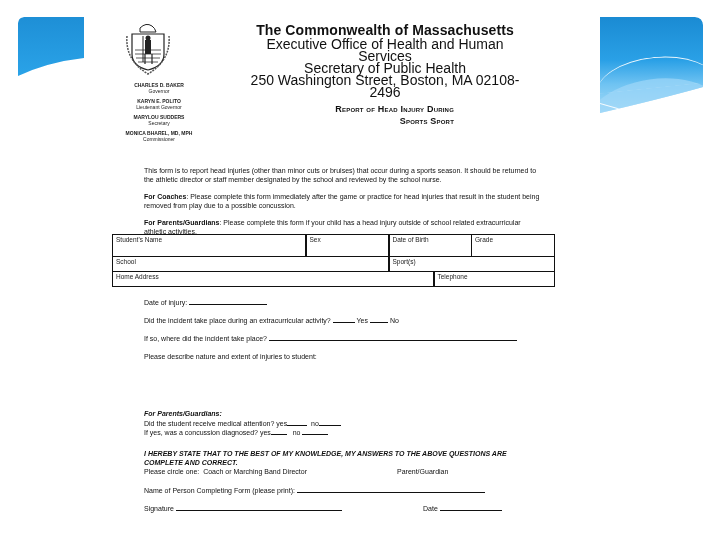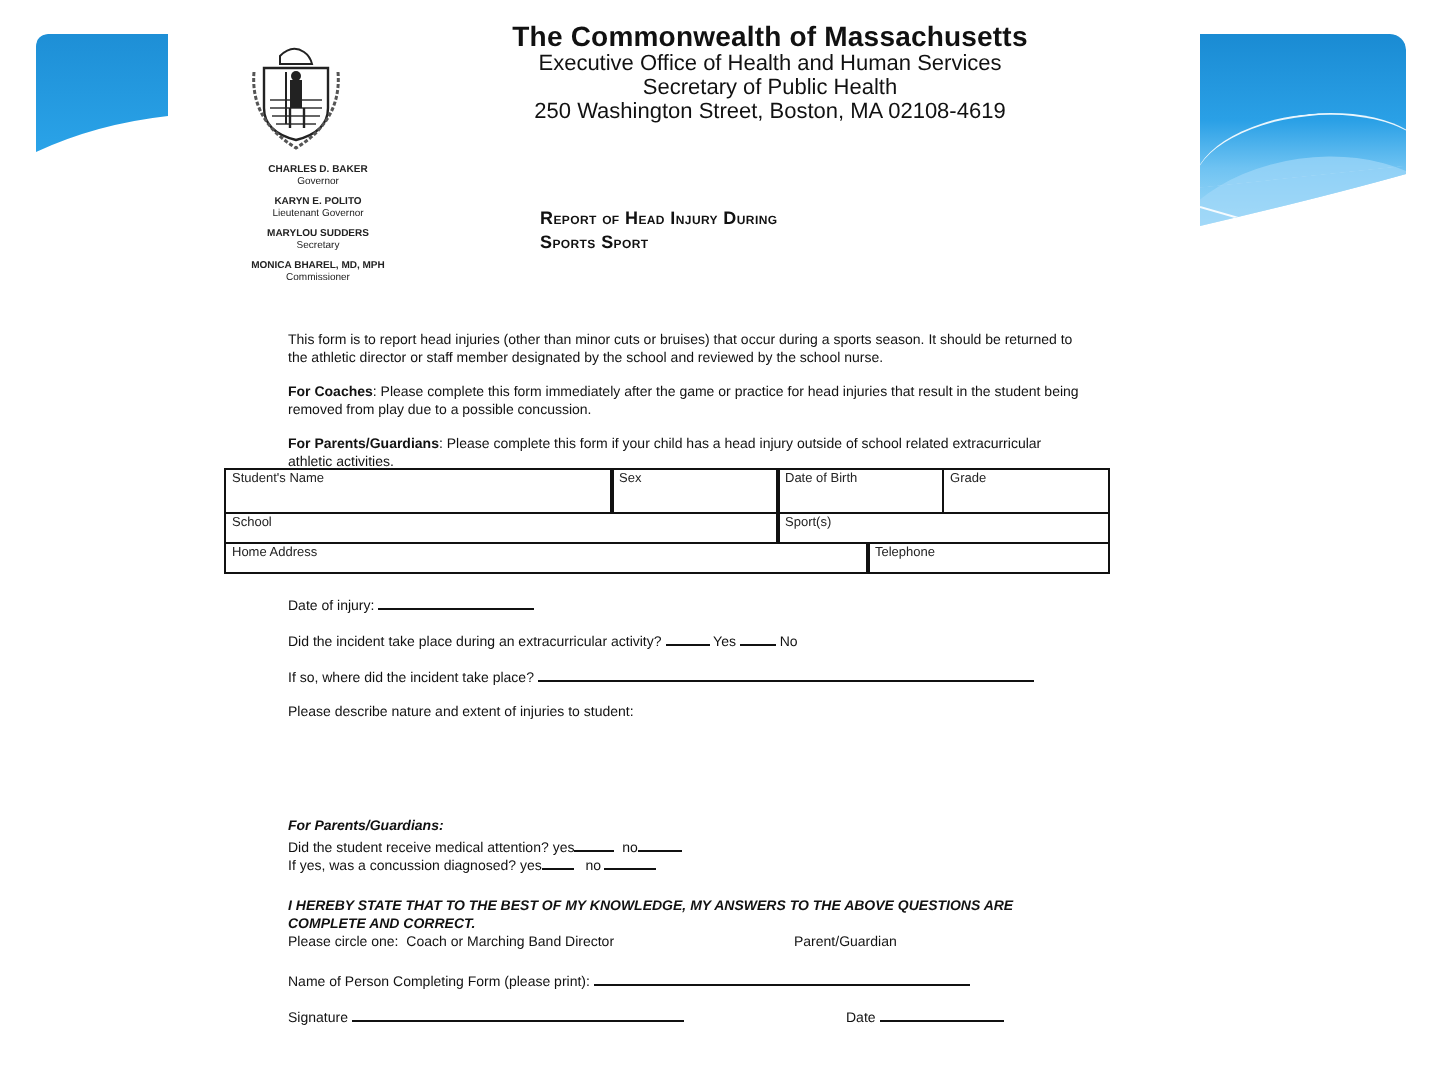--- a/index.html
+++ b/index.html
@@ -41,34 +41,34 @@
       transform: rotate(16deg); transform-origin: left;
     }
 
     
     .doc { position: absolute; left: 100px; top: 10px; width: 470px; height: 525px; }
 
     .seal {
       position: absolute; left: 22px; top: 10px; width: 52px; height: 56px;
     }
     .header-block {
-      position: absolute; left: 150px; top: 0; width: 270px; text-align: center;
+      position: absolute; left: 150px; top: 12px; width: 270px; text-align: center;
     }
     .header-title { font-size: 14px; font-weight: bold; line-height: 16px; letter-spacing: 0.1px; }
-    .header-line { font-size: 11px; line-height: 12px; }
+    .header-line { font-size: 14px; line-height: 12px; }
 
     .officials {
       position: absolute; left: 0; top: 72px; width: 118px; text-align: center;
       font-size: 5px; line-height: 6px; color: #222;
     }
     .official { margin-bottom: 4px; }
     .official .nm { font-weight: bold; }
 
     .report-title {
-      position: absolute; left: 170px; top: 93px; width: 200px; text-align: left;
+      position: absolute; left: 154px; top: 93px; width: 200px; text-align: right;
       font-size: 9px; font-weight: bold; line-height: 12px; font-variant: small-caps;
       letter-spacing: 0.2px;
     }
 
     .para {
       position: absolute; left: 44px; width: 400px;
       font-size: 7px; line-height: 9px; color: #111;
     }
     .para b { font-weight: bold; }
     .p1 { top: 156px; }
@@ -134,21 +134,21 @@
     <rect x="23" y="20" width="6" height="14" fill="#222"></rect>
     <line x1="21" y1="16" x2="21" y2="42" stroke="#222" stroke-width="1"></line>
     <line x1="30" y1="34" x2="30" y2="44" stroke="#222" stroke-width="1.2"></line>
     <line x1="23" y1="34" x2="23" y2="44" stroke="#222" stroke-width="1.2"></line>
   </svg>
 
   <div class="header-block">
     <div class="header-title">The Commonwealth of Massachusetts</div>
     <div class="header-line">Executive Office of Health and Human Services</div>
     <div class="header-line">Secretary of Public Health</div>
-    <div class="header-line">250 Washington Street, Boston, MA 02108-4619</div>
+    <div class="header-line">250 Washington Street, Boston, MA 02108-2496</div>
   </div>
 
   <div class="officials">
     <div class="official">
       <div class="nm">CHARLES D. BAKER</div>
       <div>Governor</div>
     </div>
     <div class="official">
       <div class="nm">KARYN E. POLITO</div>
       <div>Lieutenant Governor</div>

